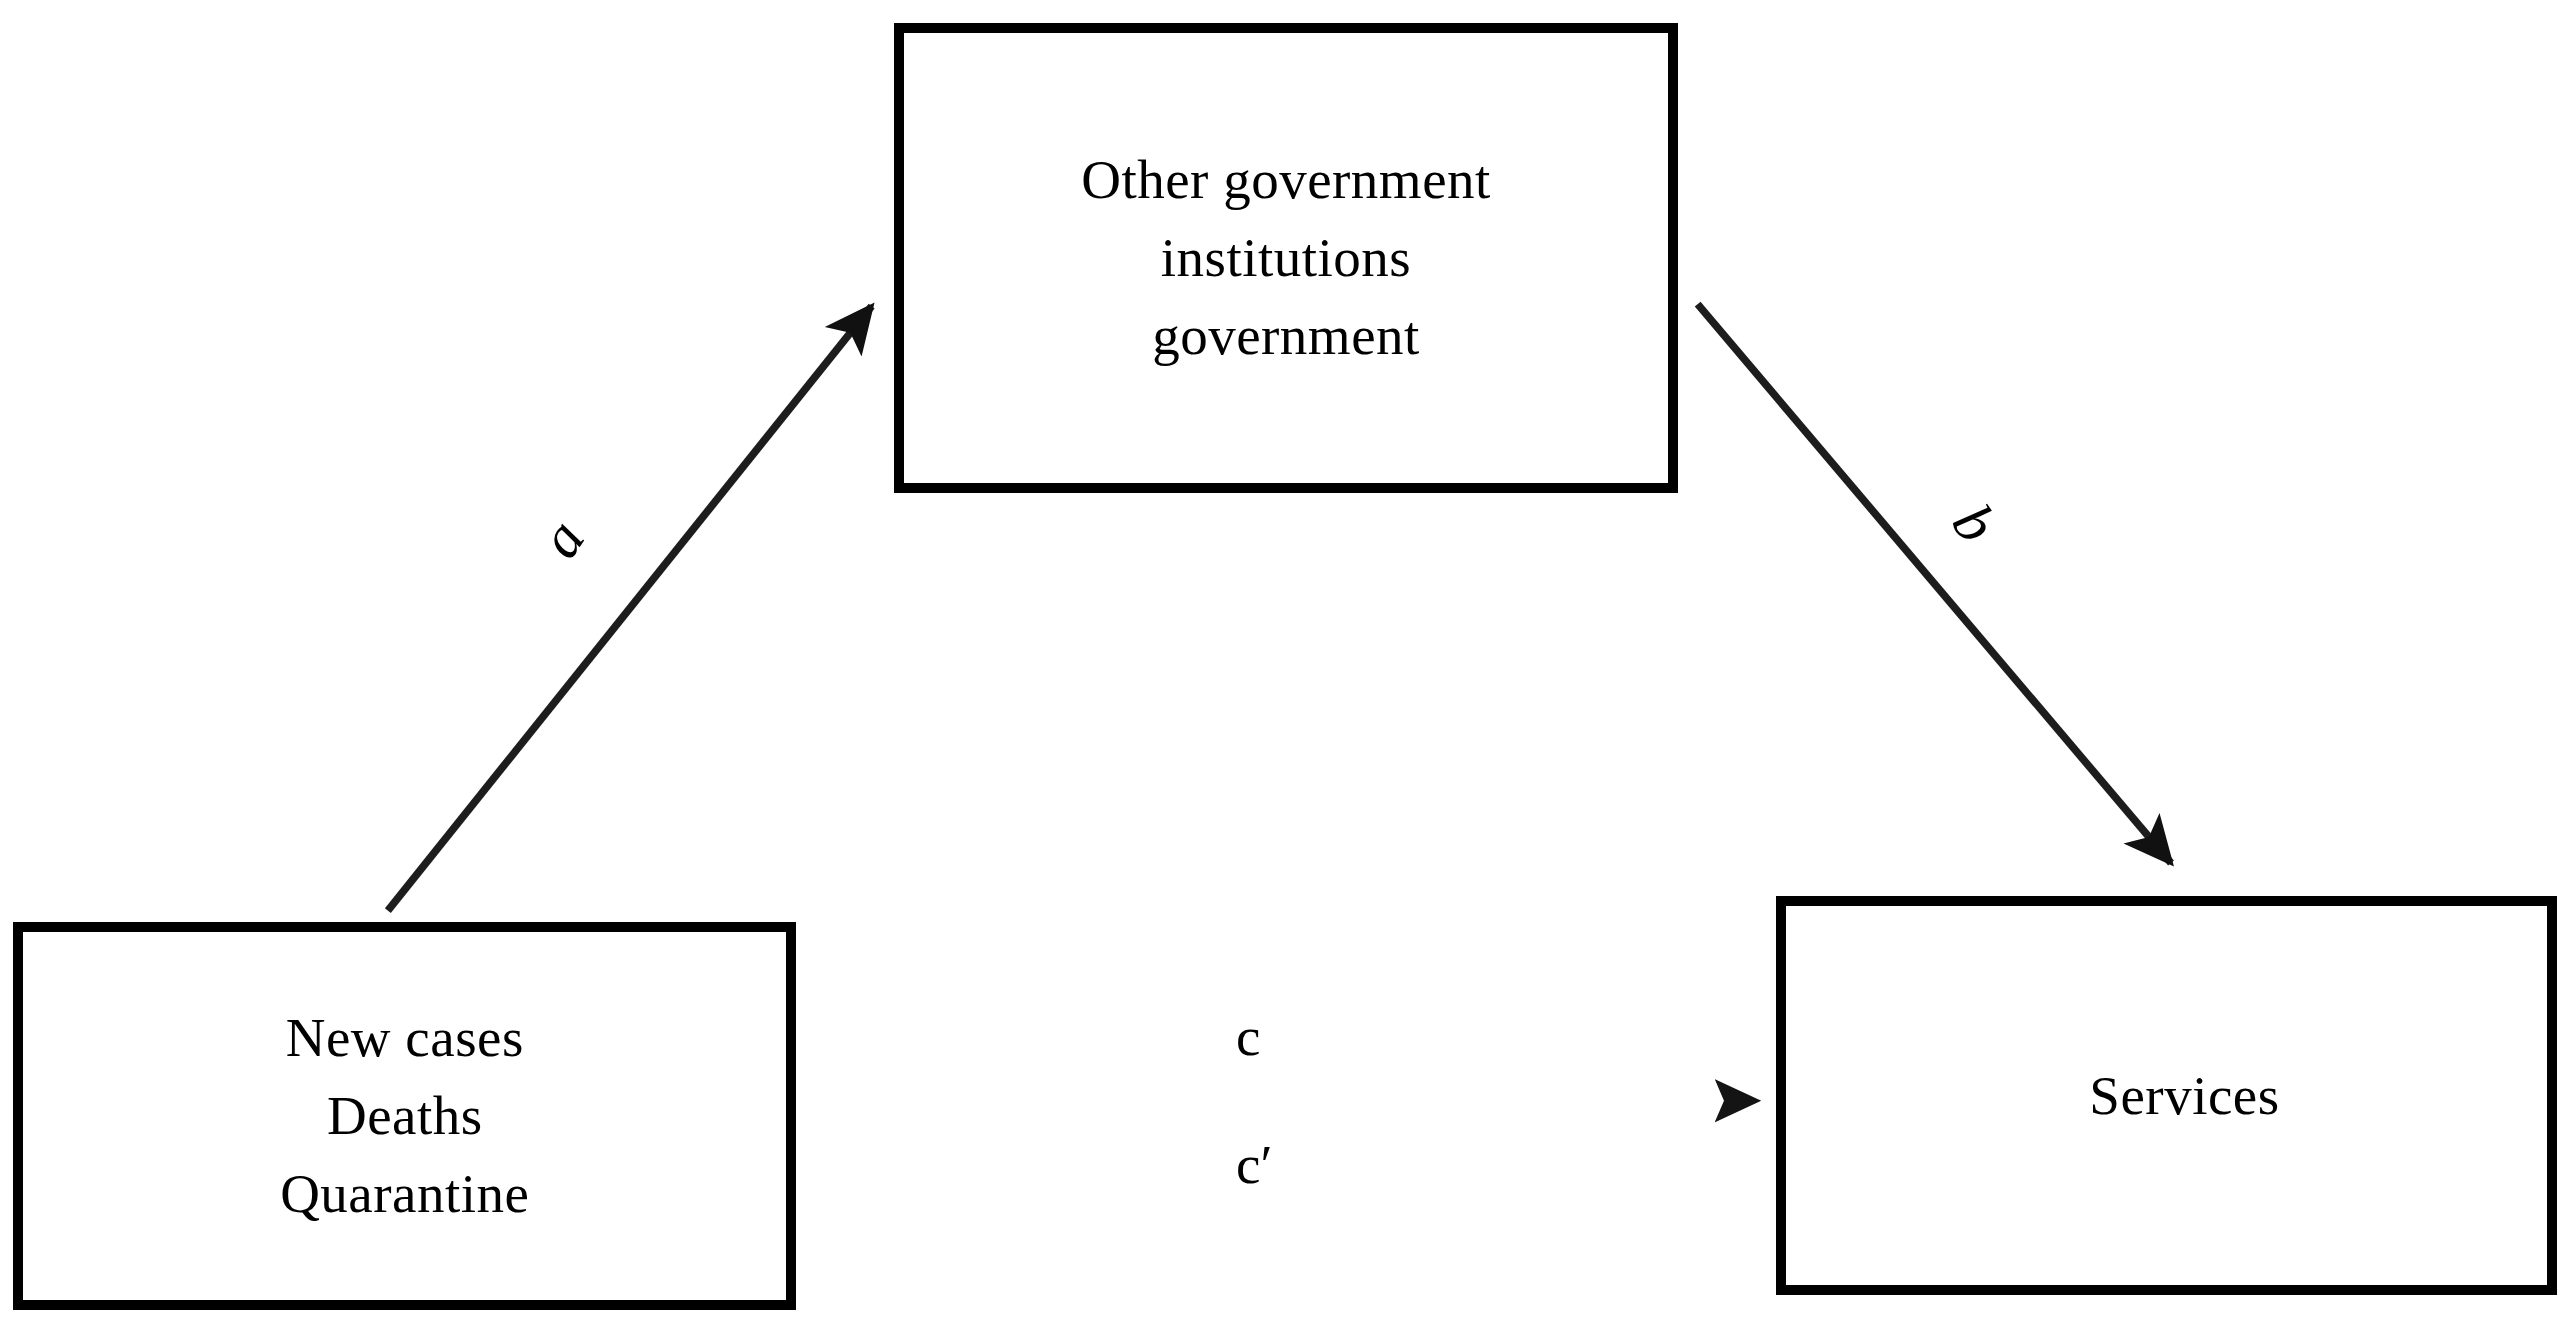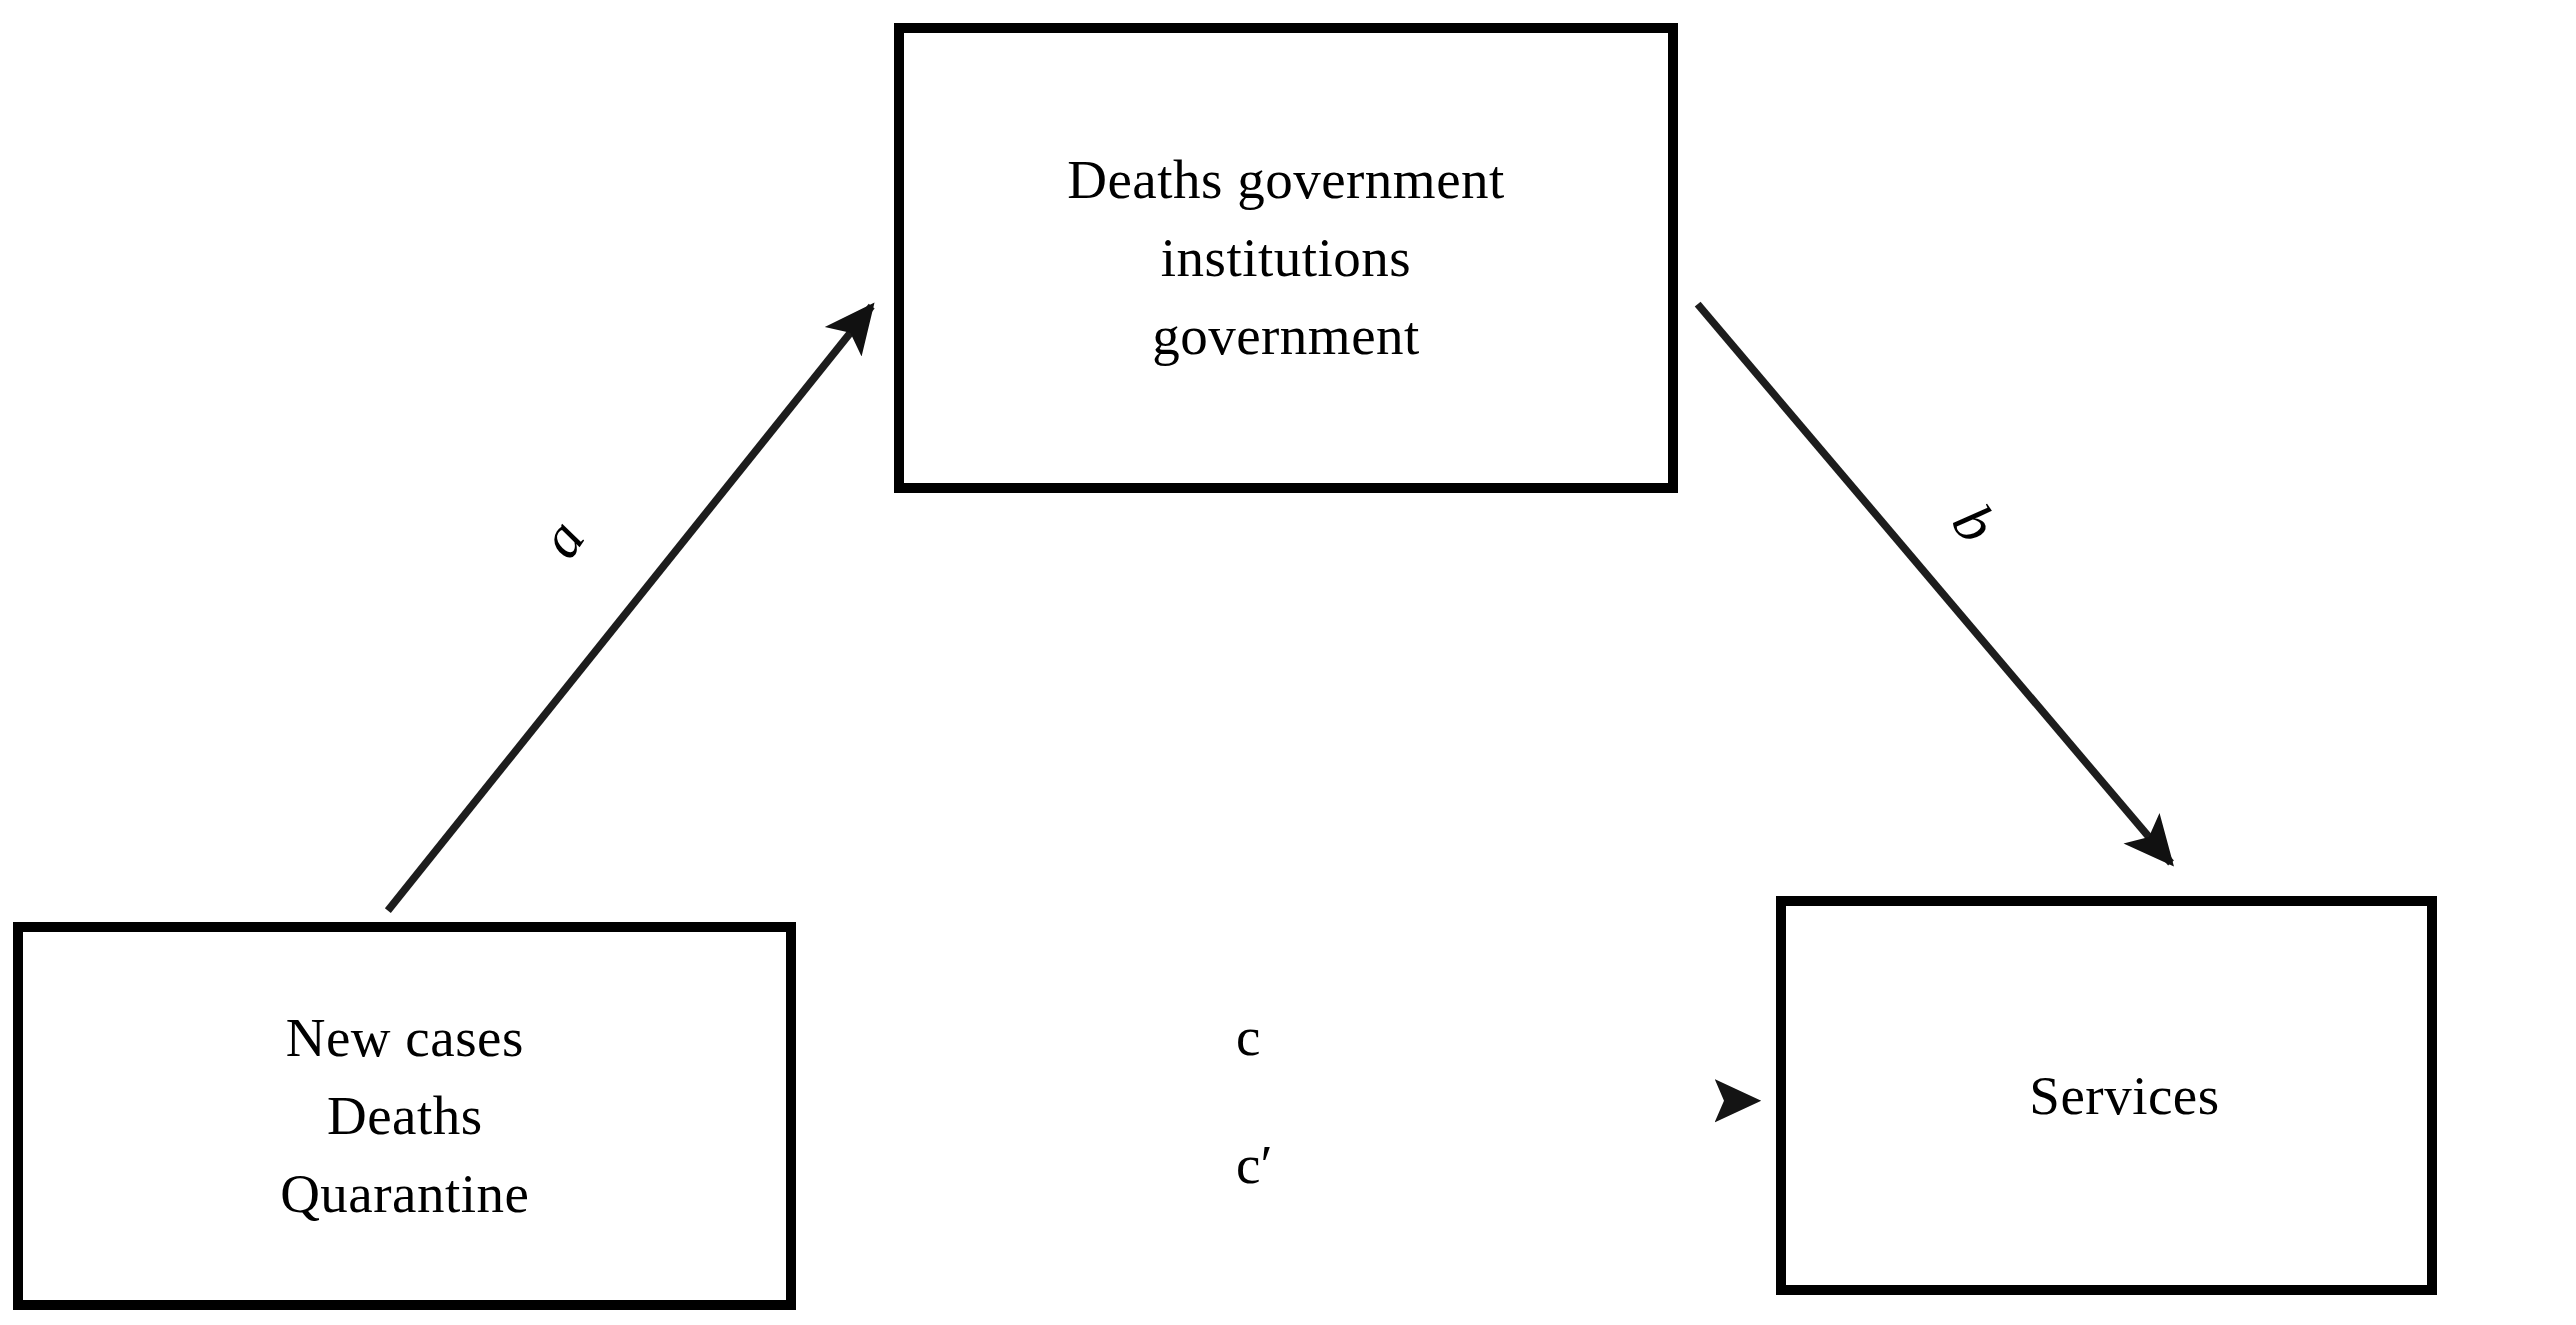--- a/index.html
+++ b/index.html
@@ -45,21 +45,21 @@
     left: 13.3px;
     top: 914px;
     width: 783px;
     height: 388px;
     margin-top: 8px;
   }
   #node-predictor .node-line { line-height: 1.42; }
   #node-outcome {
     left: 1776px;
     top: 896px;
-    width: 661px;
+    width: 781px;
     height: 399px;
     padding-left: 36px;
   }
   #edge-layer {
     position: absolute;
     left: 0;
     top: 0;
     width: 2576px;
     height: 1325px;
     pointer-events: none;
@@ -96,21 +96,21 @@
     top: 1137px;
     font-size: 55px;
   }
 </style>
 </head>
 <body>
 
 <div id="canvas">
 
   <div class="node-box" id="node-mediator">
-    <span class="node-line">Deaths government</span>
+    <span class="node-line">Other government</span>
     <span class="node-line">institutions</span>
     <span class="node-line">government</span>
   </div>
 
   <div class="node-box" id="node-predictor">
     <span class="node-line">New cases</span>
     <span class="node-line">Deaths</span>
     <span class="node-line">Quarantine</span>
   </div>
 

